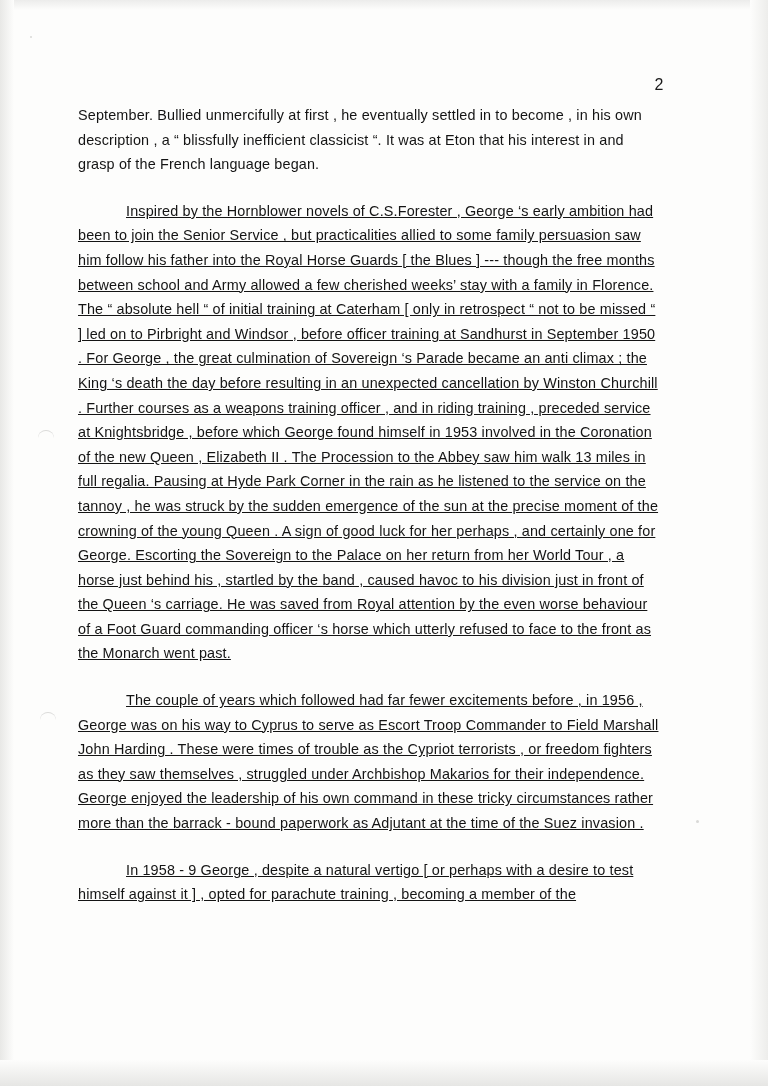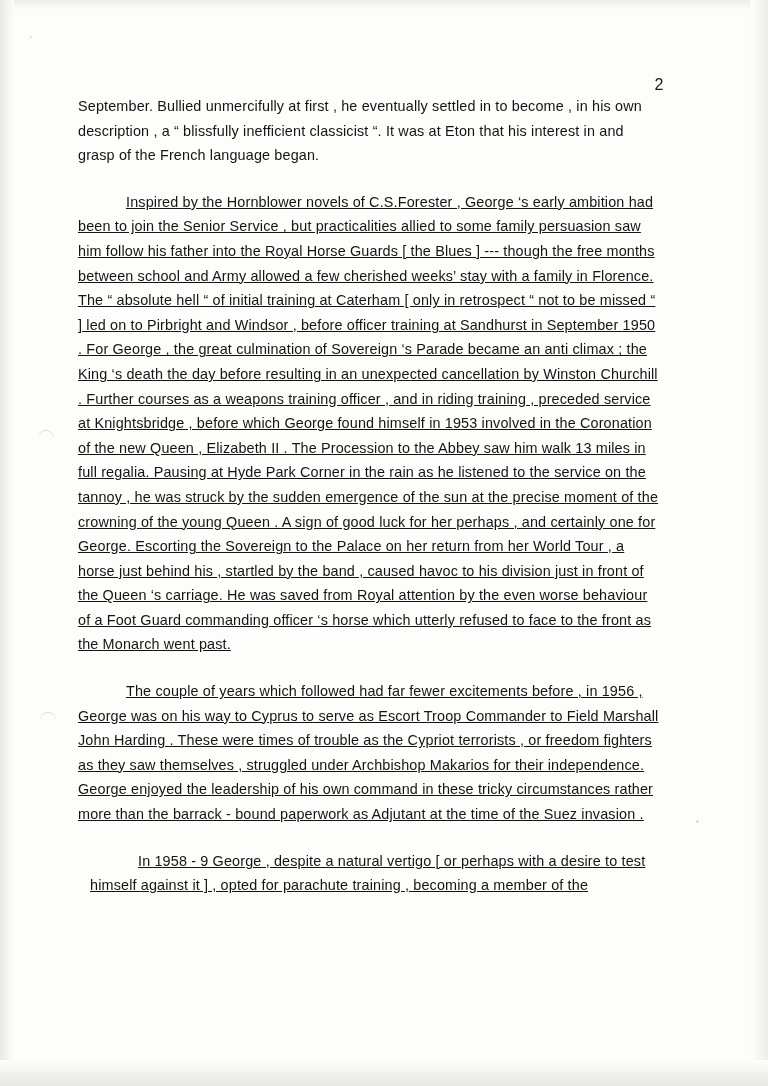--- a/index.html
+++ b/index.html
@@ -51,37 +51,37 @@
     top: 76px;
     right: 104px;
     font-size: 16px;
     color: #1a1a1a;
     letter-spacing: 0.5px;
   }
 
   .content {
     position: absolute;
     left: 78px;
-    top: 94px;
+    top: 103px;
     width: 584px;
   }
 
   .para {
     font-size: 14.4px;
     line-height: 24.6px;
     margin: 0 0 22px 0;
     text-align: left;
     color: #141414;
     letter-spacing: 0.15px;
   }
   .para.indent {
     text-indent: 48px;
     text-decoration: underline;
   }
-  .para:last-child { margin-bottom: 0; margin-left: 12px; }
+  .para:last-child { margin-bottom: 0; }
 
   
   .margin-mark {
     position: absolute;
     width: 16px;
     height: 7px;
     border-top: 1px solid #cfcfcd;
     border-radius: 50% 50% 0 0 / 100% 100% 0 0;
     opacity: 0.75;
   }

